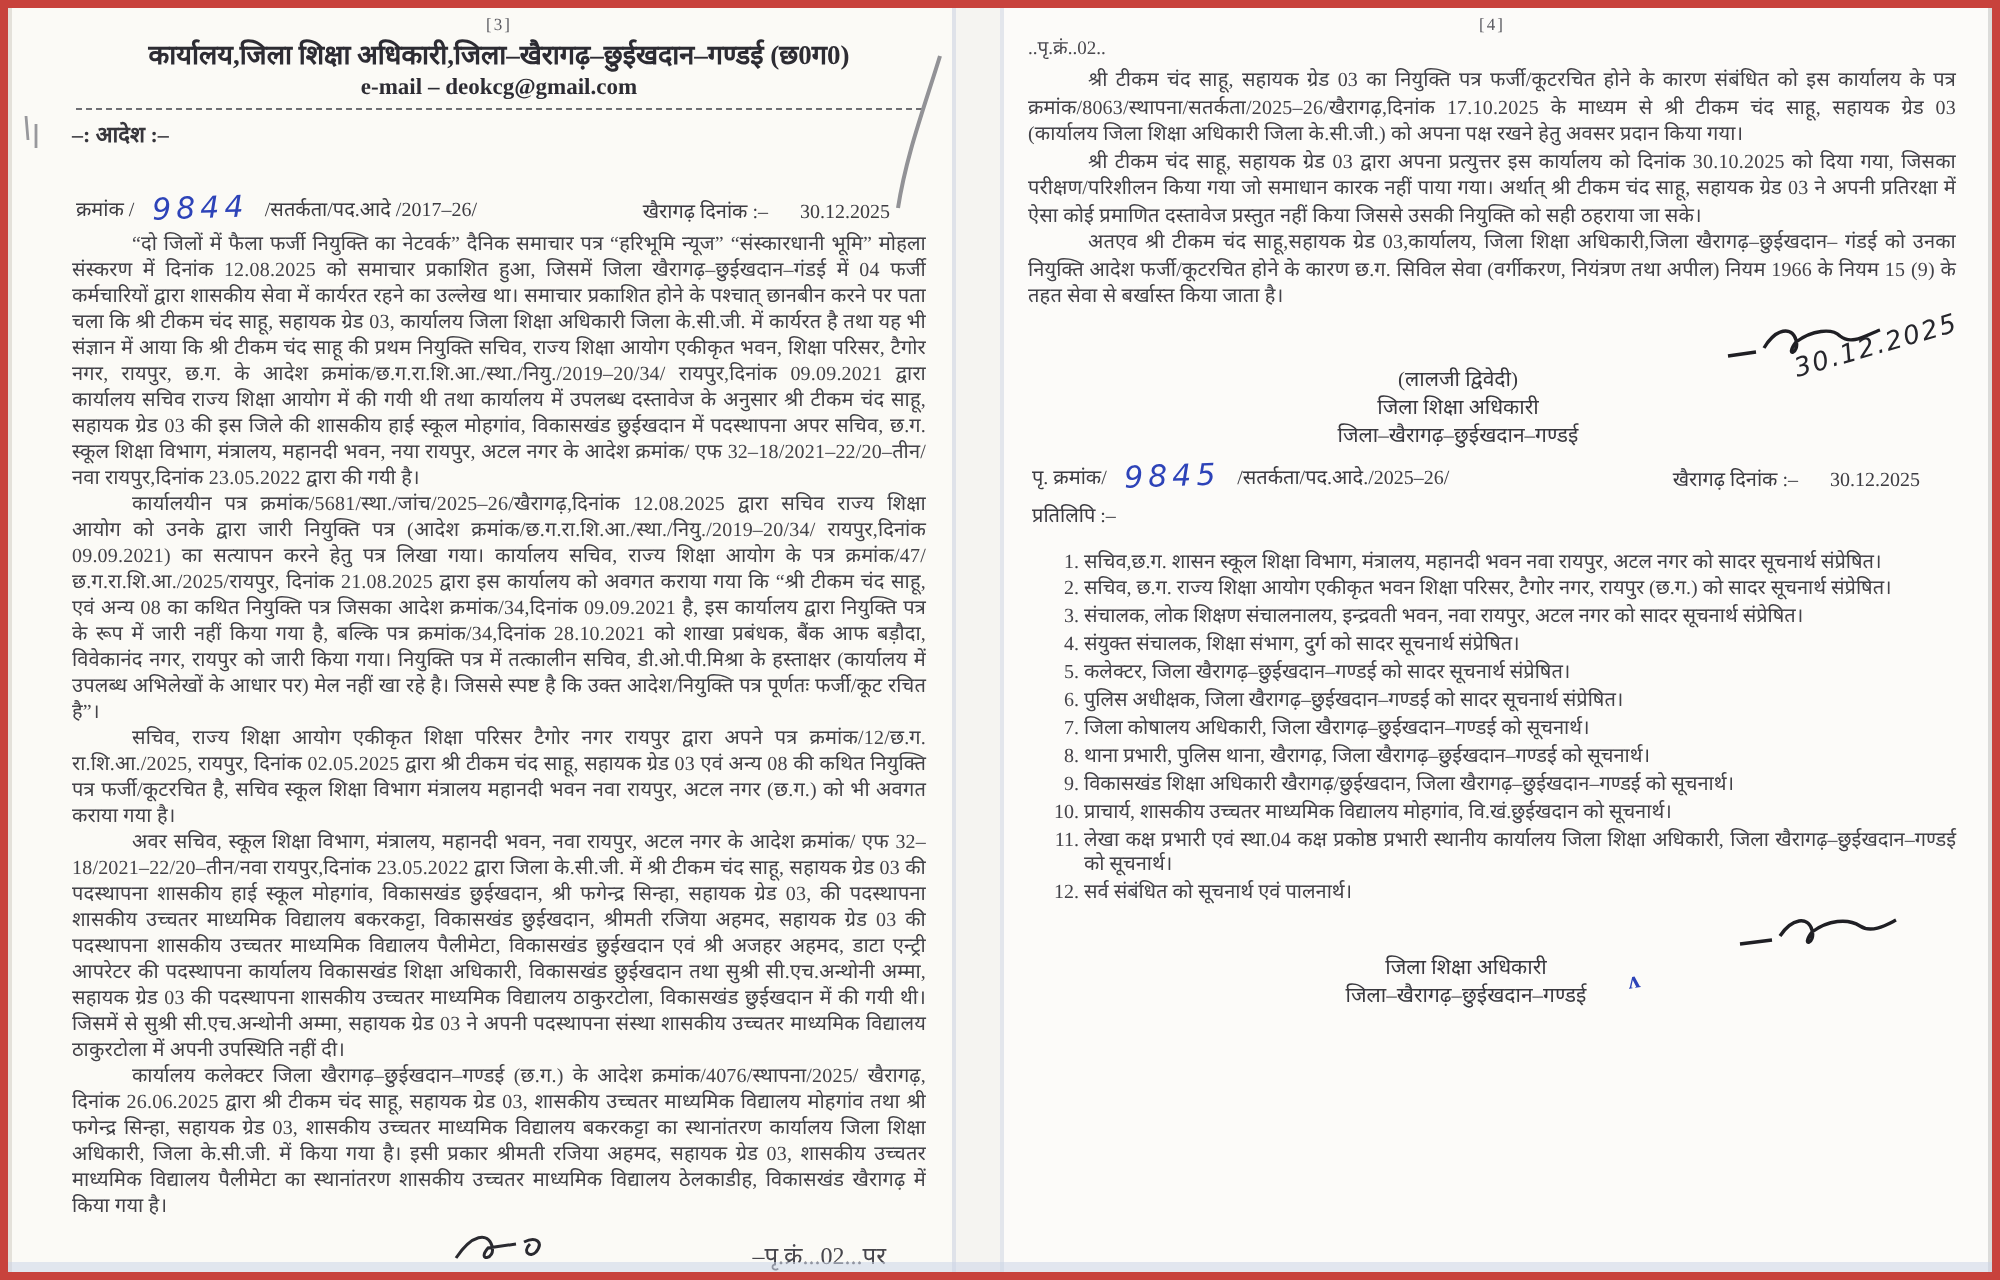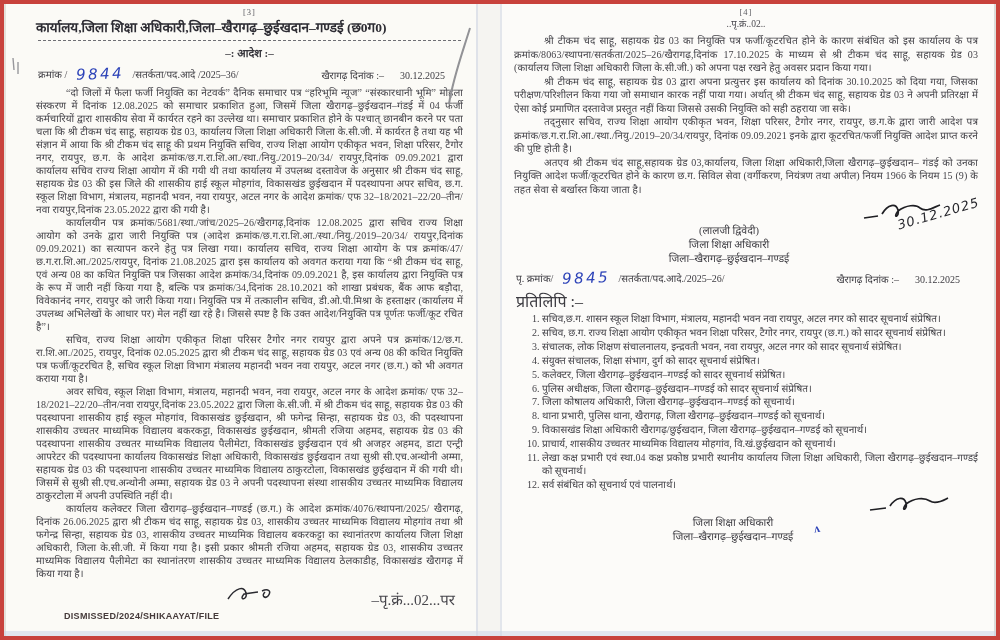--- a/index.html
+++ b/index.html
@@ -23,57 +23,57 @@
     position: absolute; top: 0; height: 632px;
     background: #fbfaf6; color: #403f45; overflow: hidden;
   }
   .page-left  { left: 0;    width: 472px; padding: 3px 13px 0 30px; border-left: 2px solid #e4e1da; }
   .page-right { left: 498px; width: 494px; padding: 3px 16px 0 12px; background: #fcfbf9; border-right: 2px solid #dcdcda; }
   .seam {
     position: absolute; top: 0; left: 472px; width: 26px; height: 632px;
     background: #f5f4f1; border-left: 2px solid #dfe2e9; border-right: 2px solid #e3e6ec;
   }
   .pg-num { text-align: center; font-size: 8.5px; color: #5a5a60; letter-spacing: 1px; }
-  .title  { text-align: left; font-size: 13.5px; font-weight: bold; color: #2d2c33; margin-top: 1px; }
+  .title  { text-align: center; font-size: 13.5px; font-weight: bold; color: #2d2c33; margin-top: 1px; }
   .email  { text-align: center; font-size: 11.5px; font-weight: bold; color: #2d2c33; margin-top: 2px; font-family: "Liberation Serif", serif; }
   .dashed { border-bottom: 1.5px dashed #6f6f74; margin: 4px 2px 4px 2px; height: 0; }
-  .order-head { text-align: center; font-size: 11px; font-weight: 600; color: #37363c; margin: 1px 0 4px 0; }
+  .order-head { text-align: left; font-size: 11px; font-weight: 600; color: #37363c; margin: 1px 0 20px 0; }
   .ref-row {
     display: flex; justify-content: space-between; align-items: flex-end;
     font-size: 10px; color: #3c3b41; margin: 0 4px 4px 2px;
   }
   .hand-blue {
     color: #2d43b8; font-size: 15px; font-style: italic; letter-spacing: 2.5px;
     display: inline-block; transform: rotate(-2deg) translateY(1px); padding: 0 6px;
     font-family: "DejaVu Sans", sans-serif;
   }
   .date-part { padding-right: 14px; }
   .date-gap { display: inline-block; width: 16px; }
   p.body-para {
     font-size: 10px; line-height: 13px; text-align: justify;
     text-indent: 30px; color: #434248; letter-spacing: .1px;
   }
   .page-right p.body-para { font-size: 10px; line-height: 13.5px; }
   .foot-row { position: relative; height: 24px; margin-top: 3px; }
   .foot-sig { position: absolute; left: 44%; top: 0; }
-  .cont-note { position: absolute; right: 8px; top: 6px; font-size: 15px; color: #47464c; }
+  .cont-note { position: absolute; right: 20px; top: 6px; font-size: 12px; color: #47464c; }
   .file-ref {
     font-family: "Liberation Sans", sans-serif; font-weight: bold;
     font-size: 9px; color: #453a3a; letter-spacing: .3px; margin: 4px 0 0 28px;
   }
-  .cont-header { text-align: center; font-size: 9.5px; color: #4a494f; margin-bottom: 4px; }
+  .cont-header { font-size: 9.5px; color: #4a494f; margin-bottom: 4px; }
   .sig-block { position: relative; text-align: right; padding-right: 34px; margin: 4px 0 2px 0; }
   .sig-date {
     position: absolute; right: -2px; top: 6px; transform: rotate(-16deg);
     font-size: 13px; color: #26262c; font-style: italic; letter-spacing: 1px;
     font-family: "DejaVu Sans", sans-serif;
   }
   .sig-line { font-size: 10.5px; color: #39383e; line-height: 14px; text-align: center; }
   .sig-line.bold { font-weight: 400; }
-  .copy-label { font-size: 16px; color: #3c3b41; margin: 1px 0 1px 2px; }
+  .copy-label { font-size: 10px; color: #3c3b41; margin: 1px 0 12px 2px; }
   ol.copy-list { margin: 0 0 0 8px; padding-left: 20px; }
   ol.copy-list li {
     font-size: 10px; line-height: 12.9px; color: #434248;
     text-align: justify; margin-bottom: 1px;
   }
   .footer-sig { position: relative; text-align: right; padding-right: 26px; margin-top: 2px; }
   .blue-caret { position: absolute; right: 158px; bottom: 8px; color: #2d43b8; font-size: 12px; font-weight: bold; transform: rotate(-8deg); }
   .pen-mark-tr { position: absolute; right: 4px; top: 22px; }
   .pen-mark-tl { position: absolute; left: 3px; top: 52px; }
   svg.sig { display: inline-block; vertical-align: middle; }
@@ -86,28 +86,29 @@
   <div class="page page-left">
     <svg class="pen-mark-tl" width="14" height="40">
       <path d="M4,2 L5,14 M9,6 L9,18" stroke="#98989c" stroke-width="1.4" fill="none"></path>
     </svg>
     <svg class="pen-mark-tr" width="26" height="80">
       <path d="M24,2 C16,28 7,52 3,78" stroke="#929296" stroke-width="2" fill="none"></path>
     </svg>
 
     <div class="pg-num">[3]</div>
     <div class="title">कार्यालय,जिला शिक्षा अधिकारी,जिला–खैरागढ़–छुईखदान–गण्डई (छ0ग0)</div>
+    <div class="email">e-mail – deokcg@gmail.com</div>
     <div class="dashed"></div>
     <div class="order-head">–: आदेश :–</div>
 
     <div class="ref-row">
       <span>
         <span>क्रमांक /</span>
         <span class="hand-blue">9844</span>
-        <span>/सतर्कता/पद.आदे /2025–36/</span>
+        <span>/सतर्कता/पद.आदे /2017–26/</span>
       </span>
       <span class="date-part">
         <span>खैरागढ़ दिनांक :–</span><span class="date-gap"></span><span>30.12.2025</span>
       </span>
     </div>
 
     <p class="body-para">“दो जिलों में फैला फर्जी नियुक्ति का नेटवर्क” दैनिक समाचार पत्र “हरिभूमि न्यूज” “संस्कारधानी भूमि” मोहला संस्करण में दिनांक 12.08.2025 को समाचार प्रकाशित हुआ, जिसमें जिला खैरागढ़–छुईखदान–गंडई में 04 फर्जी कर्मचारियों द्वारा शासकीय सेवा में कार्यरत रहने का उल्लेख था। समाचार प्रकाशित होने के पश्चात् छानबीन करने पर पता चला कि श्री टीकम चंद साहू, सहायक ग्रेड 03, कार्यालय जिला शिक्षा अधिकारी जिला के.सी.जी. में कार्यरत है तथा यह भी संज्ञान में आया कि श्री टीकम चंद साहू की प्रथम नियुक्ति सचिव, राज्य शिक्षा आयोग एकीकृत भवन, शिक्षा परिसर, टैगोर नगर, रायपुर, छ.ग. के आदेश क्रमांक/छ.ग.रा.शि.आ./स्था./नियु./2019–20/34/ रायपुर,दिनांक 09.09.2021 द्वारा कार्यालय सचिव राज्य शिक्षा आयोग में की गयी थी तथा कार्यालय में उपलब्ध दस्तावेज के अनुसार श्री टीकम चंद साहू, सहायक ग्रेड 03 की इस जिले की शासकीय हाई स्कूल मोहगांव, विकासखंड छुईखदान में पदस्थापना अपर सचिव, छ.ग. स्कूल शिक्षा विभाग, मंत्रालय, महानदी भवन, नया रायपुर, अटल नगर के आदेश क्रमांक/ एफ 32–18/2021–22/20–तीन/नवा रायपुर,दिनांक 23.05.2022 द्वारा की गयी है।</p>
     <p class="body-para">कार्यालयीन पत्र क्रमांक/5681/स्था./जांच/2025–26/खैरागढ़,दिनांक 12.08.2025 द्वारा सचिव राज्य शिक्षा आयोग को उनके द्वारा जारी नियुक्ति पत्र (आदेश क्रमांक/छ.ग.रा.शि.आ./स्था./नियु./2019–20/34/ रायपुर,दिनांक 09.09.2021) का सत्यापन करने हेतु पत्र लिखा गया। कार्यालय सचिव, राज्य शिक्षा आयोग के पत्र क्रमांक/47/छ.ग.रा.शि.आ./2025/रायपुर, दिनांक 21.08.2025 द्वारा इस कार्यालय को अवगत कराया गया कि “श्री टीकम चंद साहू, एवं अन्य 08 का कथित नियुक्ति पत्र जिसका आदेश क्रमांक/34,दिनांक 09.09.2021 है, इस कार्यालय द्वारा नियुक्ति पत्र के रूप में जारी नहीं किया गया है, बल्कि पत्र क्रमांक/34,दिनांक 28.10.2021 को शाखा प्रबंधक, बैंक आफ बड़ौदा, विवेकानंद नगर, रायपुर को जारी किया गया। नियुक्ति पत्र में तत्कालीन सचिव, डी.ओ.पी.मिश्रा के हस्ताक्षर (कार्यालय में उपलब्ध अभिलेखों के आधार पर) मेल नहीं खा रहे है। जिससे स्पष्ट है कि उक्त आदेश/नियुक्ति पत्र पूर्णतः फर्जी/कूट रचित है”।</p>
     <p class="body-para">सचिव, राज्य शिक्षा आयोग एकीकृत शिक्षा परिसर टैगोर नगर रायपुर द्वारा अपने पत्र क्रमांक/12/छ.ग. रा.शि.आ./2025, रायपुर, दिनांक 02.05.2025 द्वारा श्री टीकम चंद साहू, सहायक ग्रेड 03 एवं अन्य 08 की कथित नियुक्ति पत्र फर्जी/कूटरचित है, सचिव स्कूल शिक्षा विभाग मंत्रालय महानदी भवन नवा रायपुर, अटल नगर (छ.ग.) को भी अवगत कराया गया है।</p>
     <p class="body-para">अवर सचिव, स्कूल शिक्षा विभाग, मंत्रालय, महानदी भवन, नवा रायपुर, अटल नगर के आदेश क्रमांक/ एफ 32–18/2021–22/20–तीन/नवा रायपुर,दिनांक 23.05.2022 द्वारा जिला के.सी.जी. में श्री टीकम चंद साहू, सहायक ग्रेड 03 की पदस्थापना शासकीय हाई स्कूल मोहगांव, विकासखंड छुईखदान, श्री फगेन्द्र सिन्हा, सहायक ग्रेड 03, की पदस्थापना शासकीय उच्चतर माध्यमिक विद्यालय बकरकट्टा, विकासखंड छुईखदान, श्रीमती रजिया अहमद, सहायक ग्रेड 03 की पदस्थापना शासकीय उच्चतर माध्यमिक विद्यालय पैलीमेटा, विकासखंड छुईखदान एवं श्री अजहर अहमद, डाटा एन्ट्री आपरेटर की पदस्थापना कार्यालय विकासखंड शिक्षा अधिकारी, विकासखंड छुईखदान तथा सुश्री सी.एच.अन्थोनी अम्मा, सहायक ग्रेड 03 की पदस्थापना शासकीय उच्चतर माध्यमिक विद्यालय ठाकुरटोला, विकासखंड छुईखदान में की गयी थी। जिसमें से सुश्री सी.एच.अन्थोनी अम्मा, सहायक ग्रेड 03 ने अपनी पदस्थापना संस्था शासकीय उच्चतर माध्यमिक विद्यालय ठाकुरटोला में अपनी उपस्थिति नहीं दी।</p>
@@ -123,21 +124,20 @@
   </div>
 
   <div class="seam"></div>
 
   <div class="page page-right">
     <div class="pg-num">[4]</div>
     <div class="cont-header">..पृ.क्रं..02..</div>
 
     <p class="body-para">श्री टीकम चंद साहू, सहायक ग्रेड 03 का नियुक्ति पत्र फर्जी/कूटरचित होने के कारण संबंधित को इस कार्यालय के पत्र क्रमांक/8063/स्थापना/सतर्कता/2025–26/खैरागढ़,दिनांक 17.10.2025 के माध्यम से श्री टीकम चंद साहू, सहायक ग्रेड 03 (कार्यालय जिला शिक्षा अधिकारी जिला के.सी.जी.) को अपना पक्ष रखने हेतु अवसर प्रदान किया गया।</p>
     <p class="body-para">श्री टीकम चंद साहू, सहायक ग्रेड 03 द्वारा अपना प्रत्युत्तर इस कार्यालय को दिनांक 30.10.2025 को दिया गया, जिसका परीक्षण/परिशीलन किया गया जो समाधान कारक नहीं पाया गया। अर्थात् श्री टीकम चंद साहू, सहायक ग्रेड 03 ने अपनी प्रतिरक्षा में ऐसा कोई प्रमाणित दस्तावेज प्रस्तुत नहीं किया जिससे उसकी नियुक्ति को सही ठहराया जा सके।</p>
-    <p class="body-para">तद्नुसार सचिव, राज्य शिक्षा आयोग एकीकृत भवन, शिक्षा परिसर, टैगोर नगर, रायपुर, छ.ग.के द्वारा जारी आदेश पत्र क्रमांक/छ.ग.रा.शि.आ./स्था./नियु./2019–20/34/रायपुर, दिनांक 09.09.2021 इनके द्वारा कूटरचित/फर्जी नियुक्ति आदेश प्राप्त करने की पुष्टि होती है।</p>
     <p class="body-para">अतएव श्री टीकम चंद साहू,सहायक ग्रेड 03,कार्यालय, जिला शिक्षा अधिकारी,जिला खैरागढ़–छुईखदान– गंडई को उनका नियुक्ति आदेश फर्जी/कूटरचित होने के कारण छ.ग. सिविल सेवा (वर्गीकरण, नियंत्रण तथा अपील) नियम 1966 के नियम 15 (9) के तहत सेवा से बर्खास्त किया जाता है।</p>
 
     <div class="sig-block">
       <svg class="sig" width="86" height="24">
         <path d="M6,18 L20,16 M24,14 C30,4 38,3 40,10 C42,17 34,19 40,11 C48,5 58,4 62,8 C68,13 76,7 82,5" stroke="#1f1f24" stroke-width="1.7" fill="none"></path>
       </svg>
       <span class="sig-date">30.12.2025</span>
       <div class="sig-line">(लालजी द्विवेदी)</div>
       <div class="sig-line bold">जिला शिक्षा अधिकारी</div>
       <div class="sig-line bold">जिला–खैरागढ़–छुईखदान–गण्डई</div>

